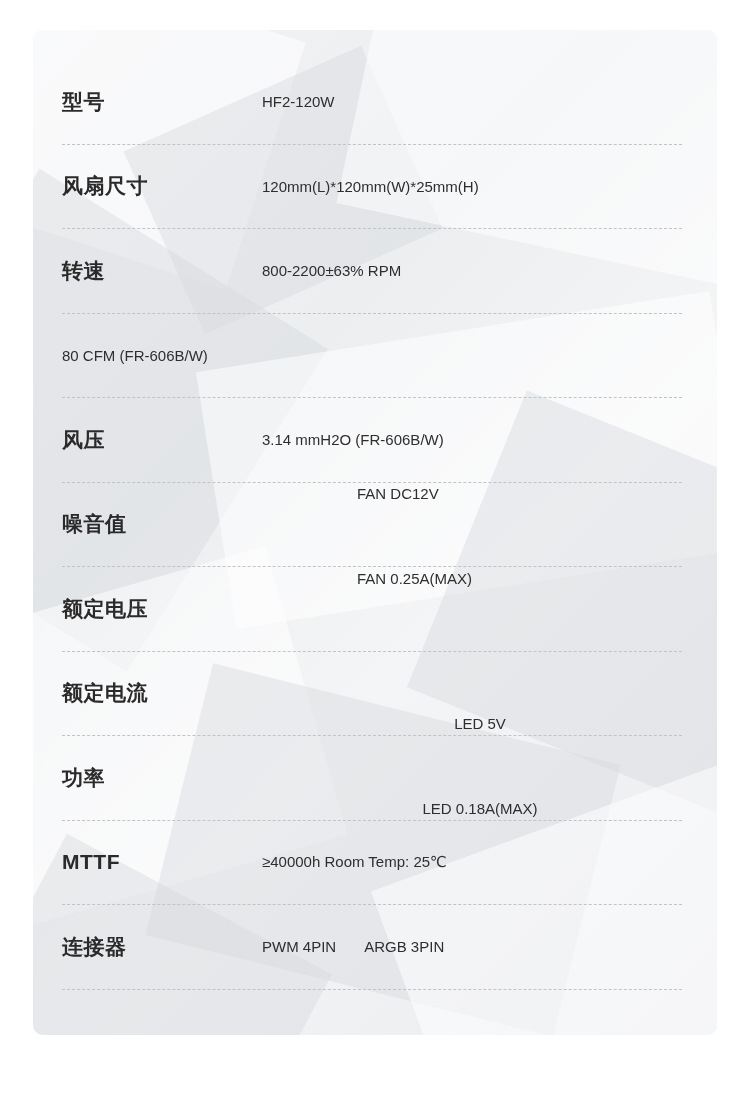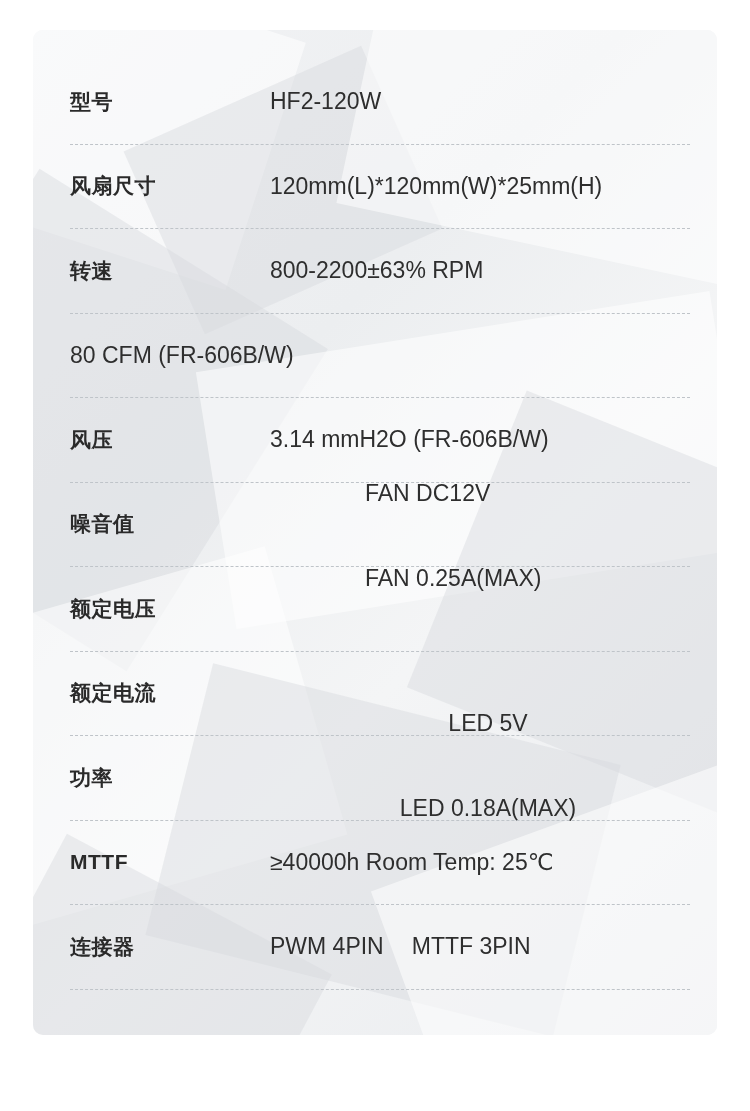--- a/index.html
+++ b/index.html
@@ -38,21 +38,21 @@
     position: absolute;
     background: rgba(255,255,255,0.55);
   }
 
   .facet.dark {
     background: rgba(214,218,222,0.45);
   }
 
   .table {
     position: absolute;
-    left: 70px;
+    left: 62px;
     top: 60px;
     width: 620px;
   }
 
   .row {
     position: relative;
     height: 84.5px;
     box-sizing: border-box;
     border-bottom: 1px dashed #bfc4c9;
     display: flex;
@@ -68,21 +68,21 @@
     flex: 0 0 200px;
     font-size: 21px;
     font-weight: bold;
     color: #2a2a2a;
     letter-spacing: 0.5px;
   }
 
   .values {
     display: flex;
     align-items: center;
-    font-size: 23px;
+    font-size: 15px;
     color: #2e2e2e;
   }
 
   .value {
     white-space: nowrap;
   }
 
   .value.v2 {
     margin-left: 36px;
   }
@@ -187,19 +187,19 @@
       <div class="label">MTTF</div>
       <div class="values">
         <span class="value v1">≥40000h Room Temp: 25℃</span>
       </div>
     </div>
 
     <div class="row connector">
       <div class="label">连接器</div>
       <div class="values">
         <span class="value v1">PWM 4PIN</span>
-        <span class="value v2">MTTF 3PIN</span>
+        <span class="value v2">ARGB 3PIN</span>
       </div>
     </div>
 
   </div>
 
 </div>
 
 </body></html>

